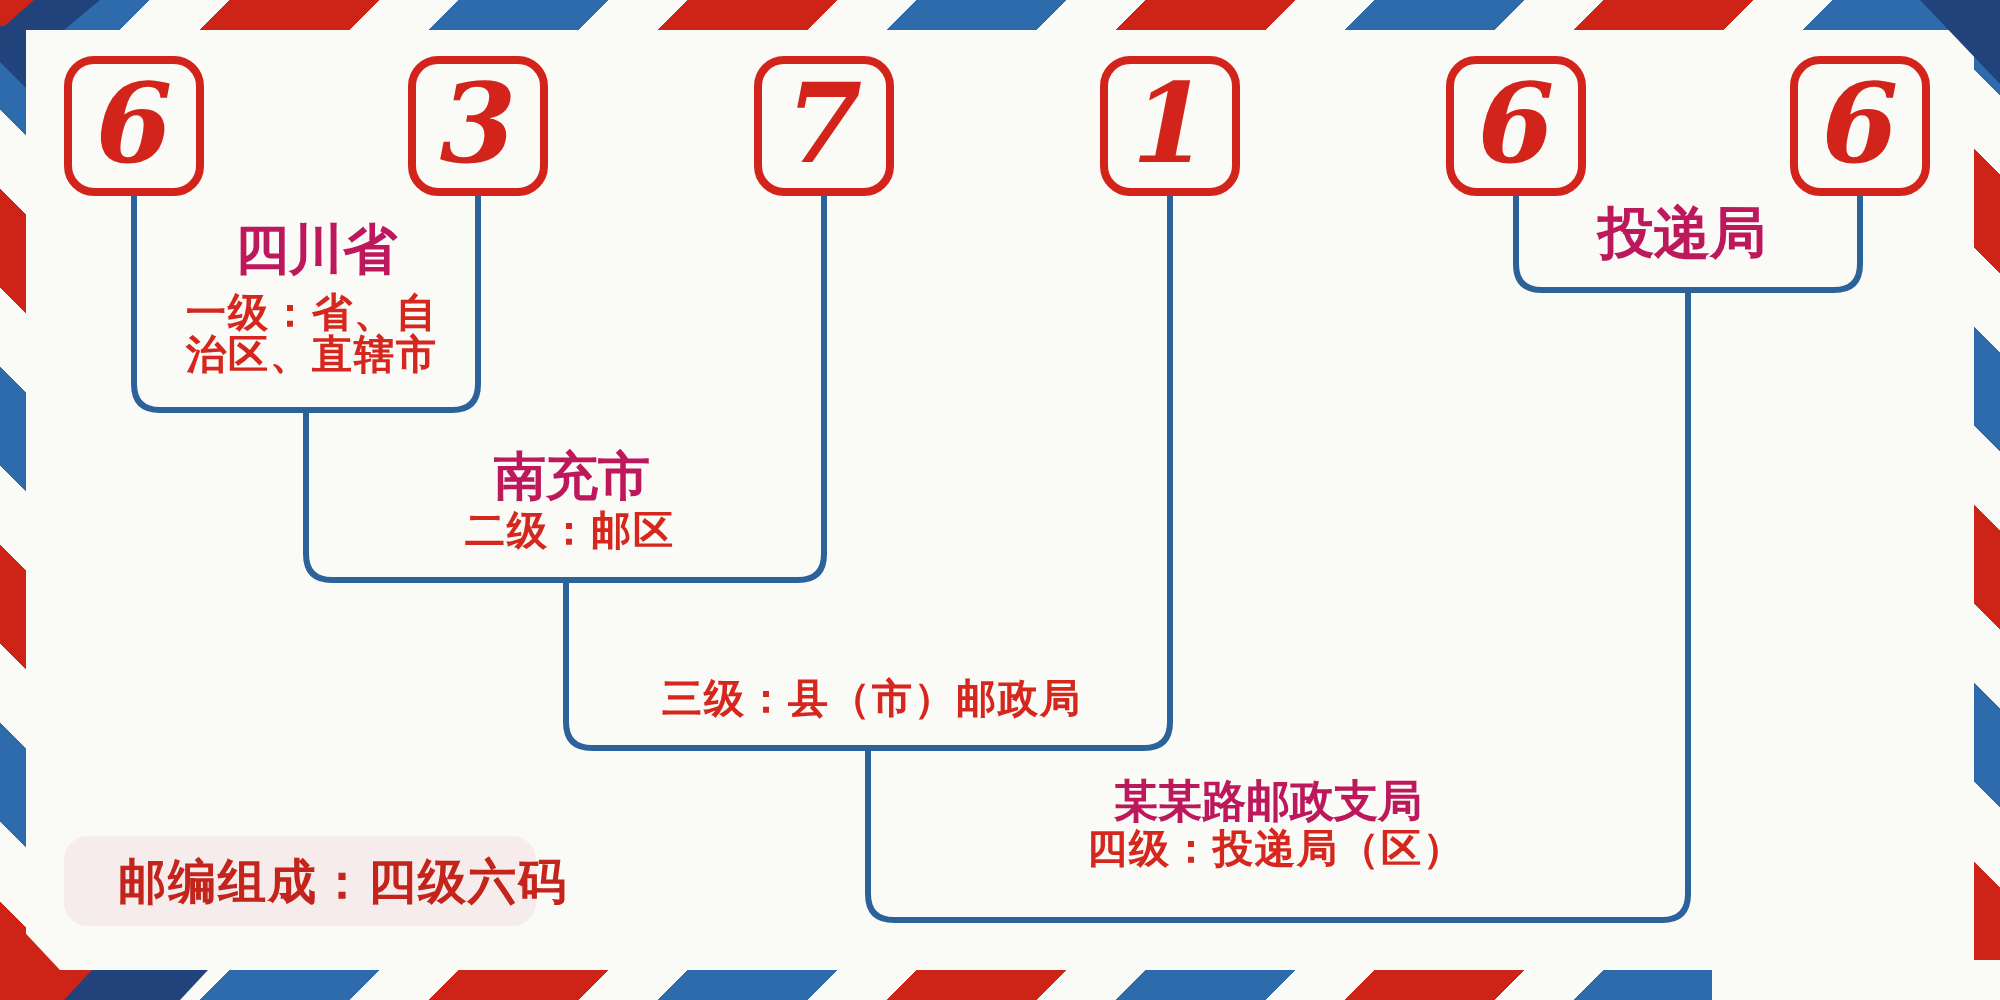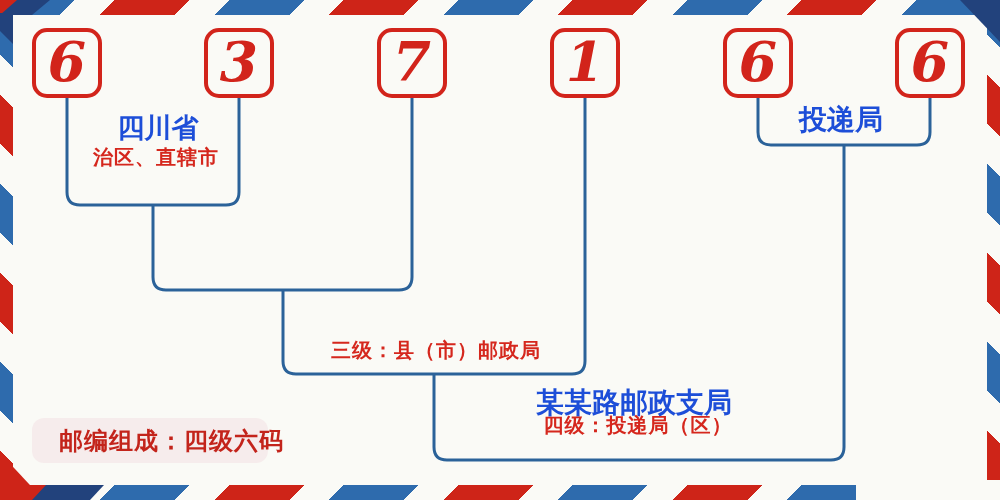--- a/index.html
+++ b/index.html
@@ -55,30 +55,30 @@
   .digit{
     font-family:"DejaVu Serif",serif;
     font-style:italic;font-weight:bold;
     font-size:55px;line-height:1;color:#d2241b;
     transform:translateY(-2px);
   }
 
   
   .lbl{position:absolute;transform:translateX(-50%);white-space:nowrap;text-align:center;}
   .place{
-    font-family:Liberation Serif, serif;font-weight:bold;color:#1d4ed8;
+    font-family:Liberation Mono, monospace;font-weight:bold;color:#be185d;
   }
   .desc{
     font-family:"Liberation Sans",sans-serif;font-weight:bold;color:#d5271d;
     font-size:20px;line-height:21px;letter-spacing:1px;
   }
   .place-27{font-size:27px;line-height:27px;}
   .place-26{font-size:26px;line-height:26px;}
   .place-24{font-size:28px;line-height:24px;}
-  .place-22{font-size:28px;line-height:22px;}
+  .place-22{font-size:22px;line-height:22px;}
 
   
   .footer-box{
     position:absolute;left:32px;top:418px;width:236px;height:45px;
     background:#f6ecec;border-radius:12px;
     display:flex;align-items:center;justify-content:center;
   }
   .footer-text{
     font-family:"Liberation Serif",serif;font-weight:bold;
     font-size:24px;color:#c3241b;letter-spacing:1px;white-space:nowrap;margin-left:43px;
@@ -125,23 +125,26 @@
   </div>
   <div class="digit-box" style="left:723px">
     <span class="digit">6</span>
   </div>
   <div class="digit-box" style="left:895px">
     <span class="digit">6</span>
   </div>
 
   <div class="lbl place place-27" style="left:158px;top:115px">四川省</div>
   <div class="lbl desc" style="left:156px;top:147px">
+    <div>一级：省、自</div>
     <div>治区、直辖市</div>
   </div>
 
+  <div class="lbl place place-26" style="left:286px;top:227px">南充市</div>
+  <div class="lbl desc" style="left:285px;top:256px">二级：邮区</div>
 
   <div class="lbl desc" style="left:436px;top:340px">三级：县（市）邮政局</div>
 
   <div class="lbl place place-22" style="left:634px;top:392px">某某路邮政支局</div>
   <div class="lbl desc" style="left:638px;top:415px">四级：投递局（区）</div>
 
   <div class="lbl place place-24" style="left:841px;top:108px">投递局</div>
 
   <div class="footer-box">
     <span class="footer-text">邮编组成：四级六码</span>

